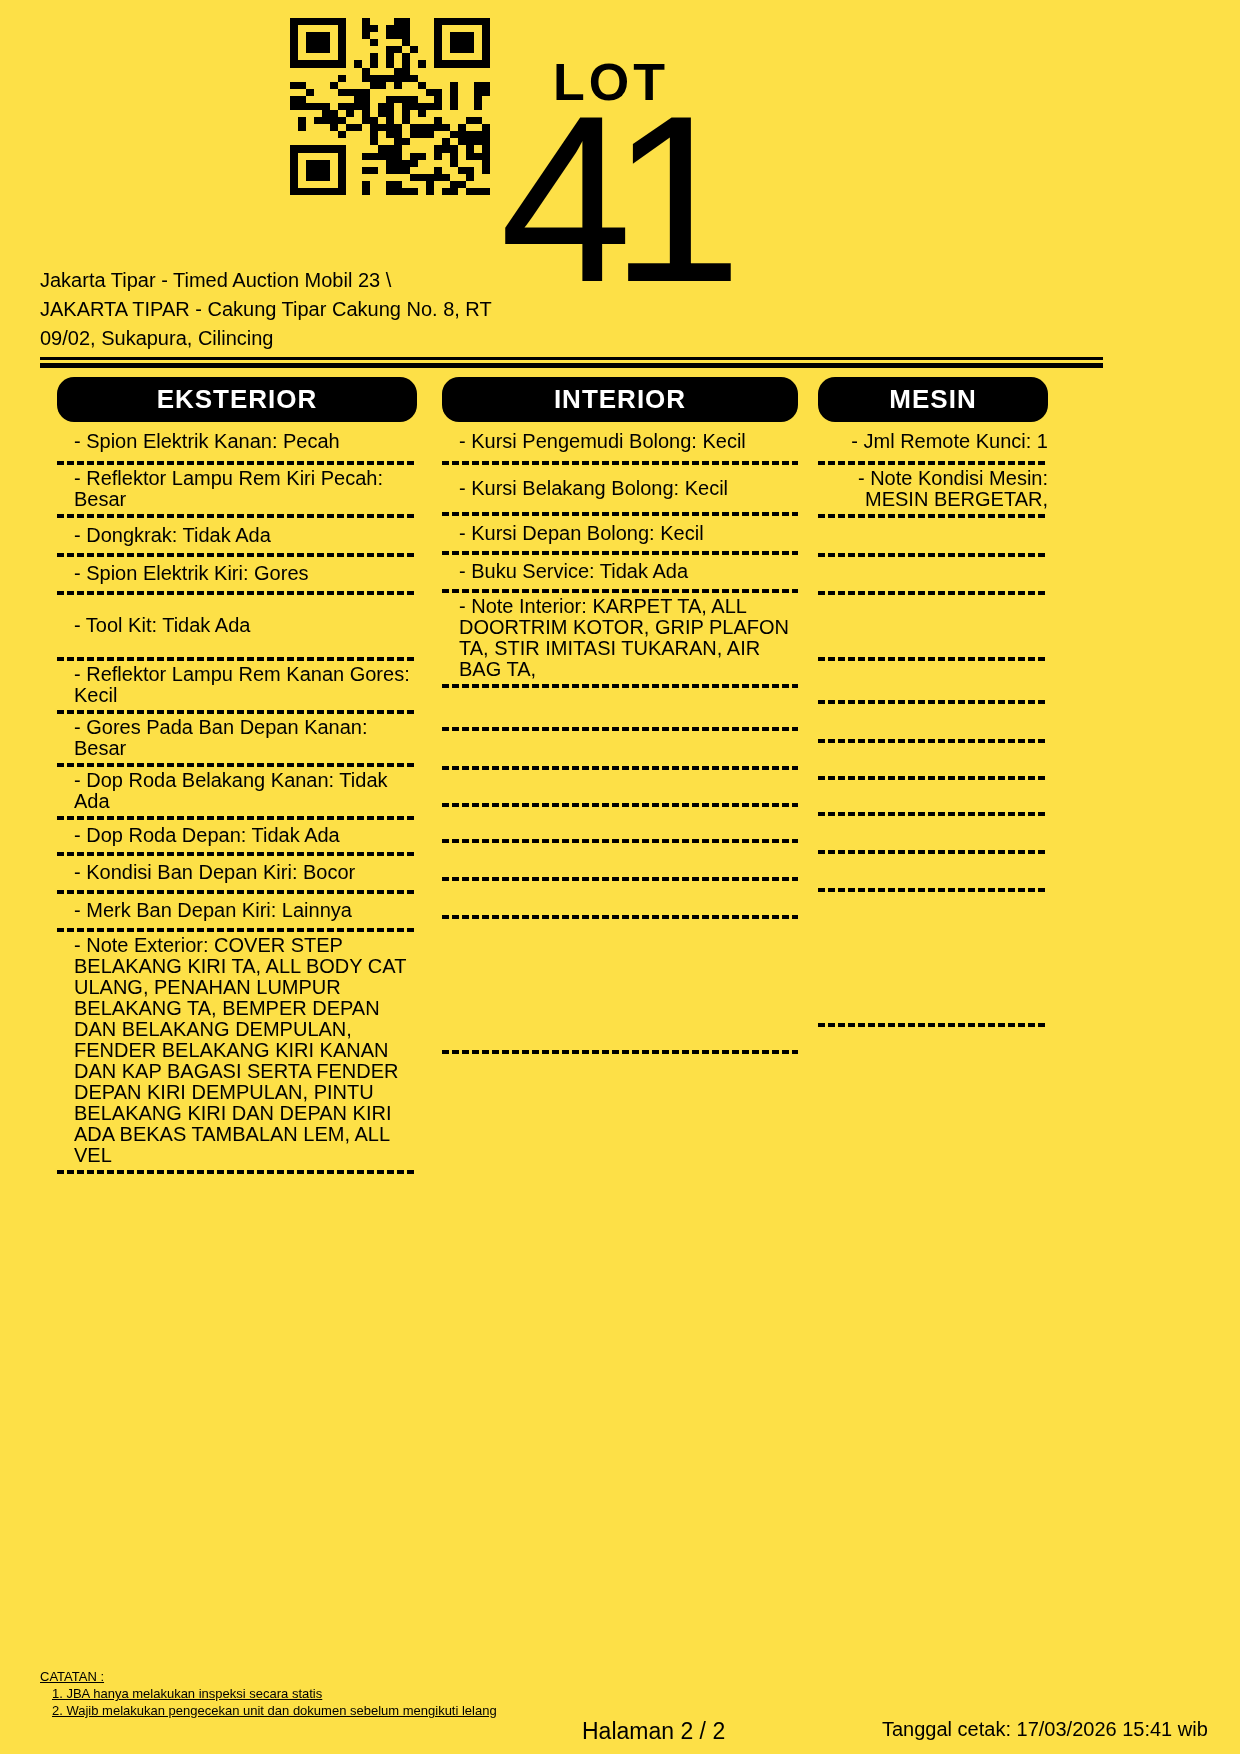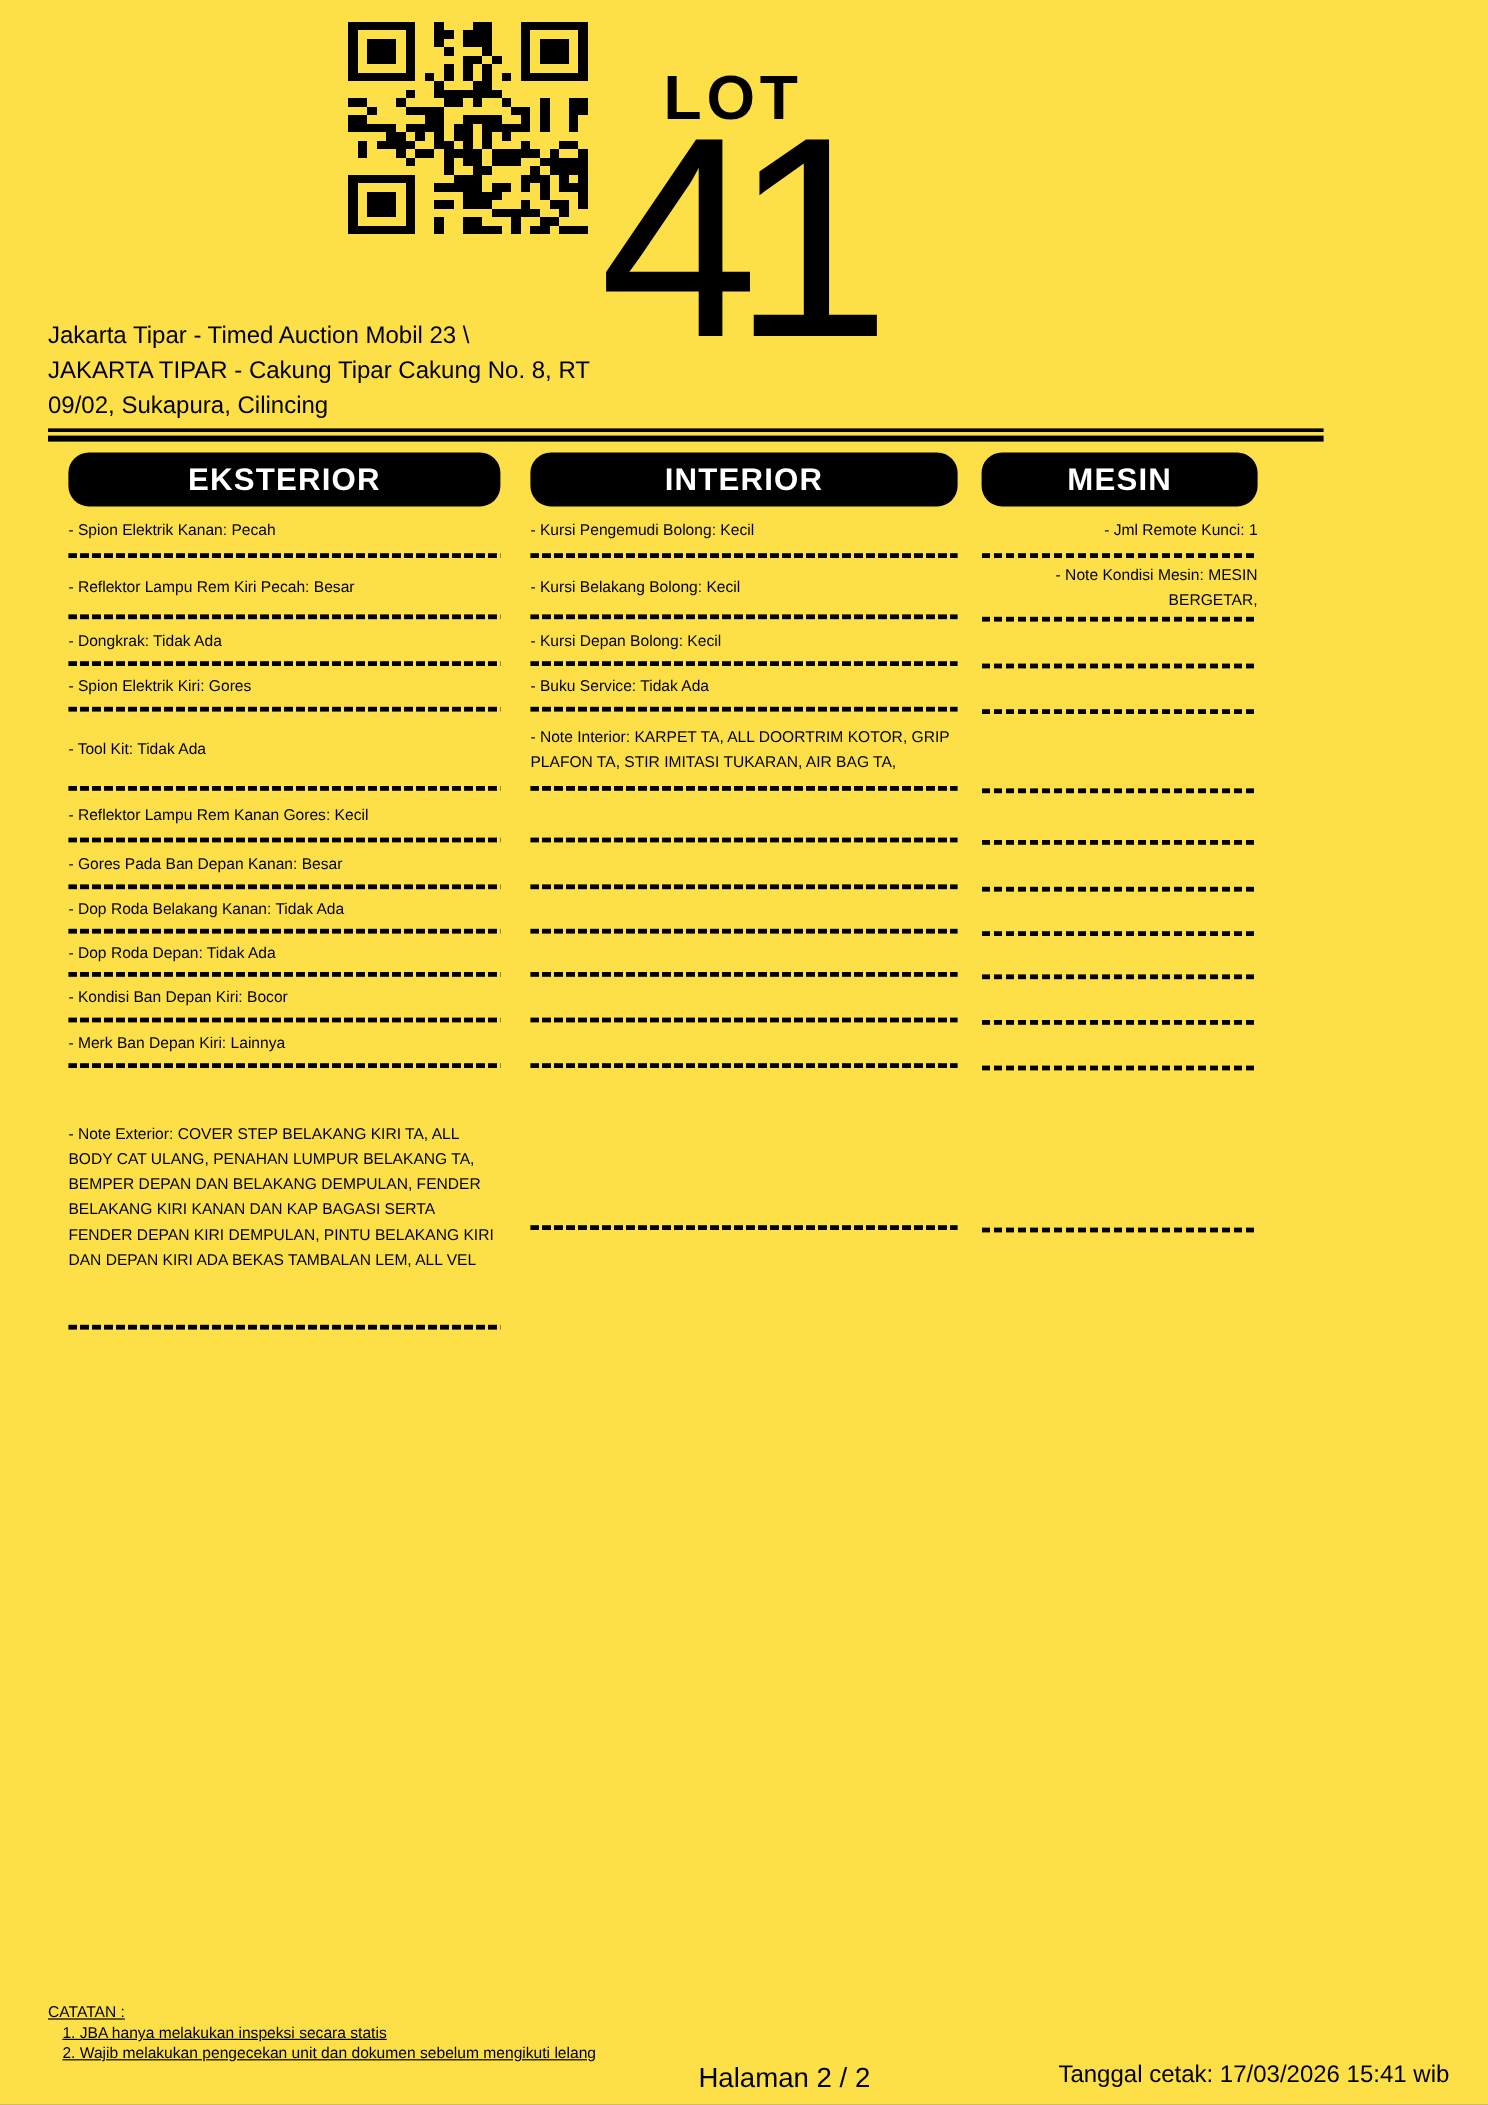--- a/index.html
+++ b/index.html
@@ -42,21 +42,21 @@
     height:45px;line-height:45px;background:#000;color:#fff;
     text-align:center;font-size:26px;font-weight:bold;letter-spacing:1px;border-radius:17px;
   }
   .rows .row{
     display:flex;align-items:center;
     background-image:repeating-linear-gradient(90deg,#000 0 7px,transparent 7px 10px);
     background-size:100% 4px;
     background-position:left bottom;
     background-repeat:no-repeat;
   }
-  .txt{font-size:13px;line-height:21px;padding:3px 0 8px;width:100%;}
+  .txt{font-size:20px;line-height:21px;padding:3px 0 8px;width:100%;margin-left:17px;}
   .col2 .txt{width:258px;text-align:right;} 
   .rows .row:nth-child(1){min-height:43px;}
   .rows .row:nth-child(2){min-height:51px;}
   .rows .row:nth-child(3){min-height:39px;}
   .rows .row:nth-child(4){min-height:38px;}
   .rows .row:nth-child(5){min-height:66px;}
   .rows .row:nth-child(6){min-height:43px;}
   .rows .row:nth-child(7){min-height:39px;}
   .rows .row:nth-child(8){min-height:37px;}
   .rows .row:nth-child(9){min-height:36px;}

